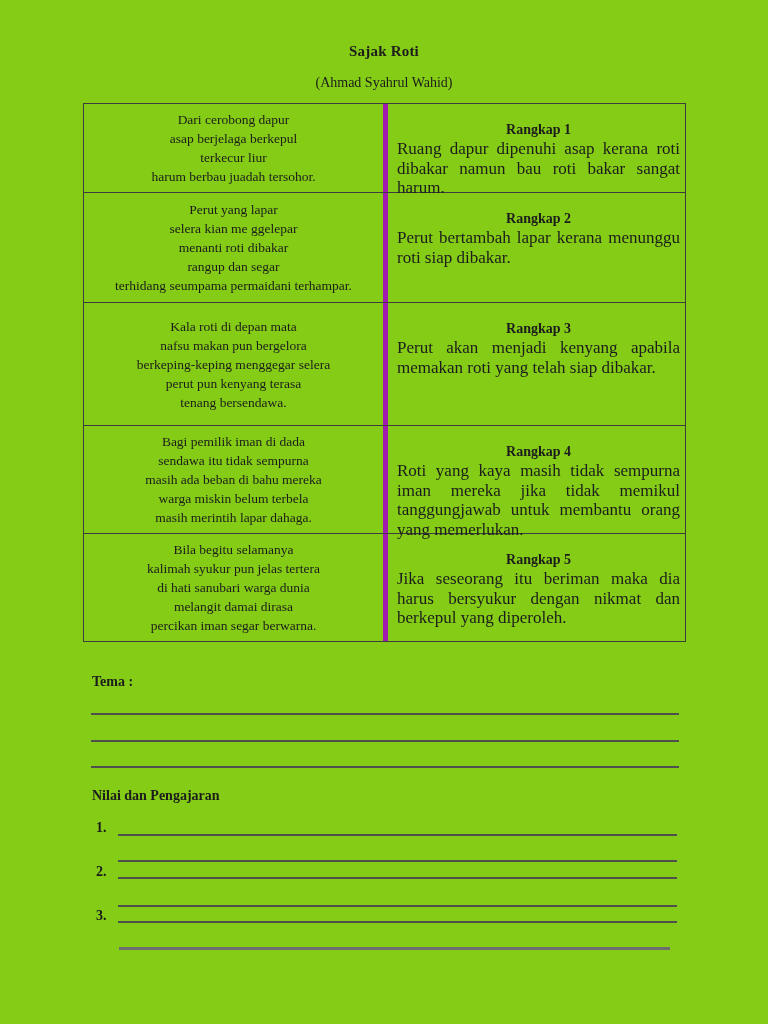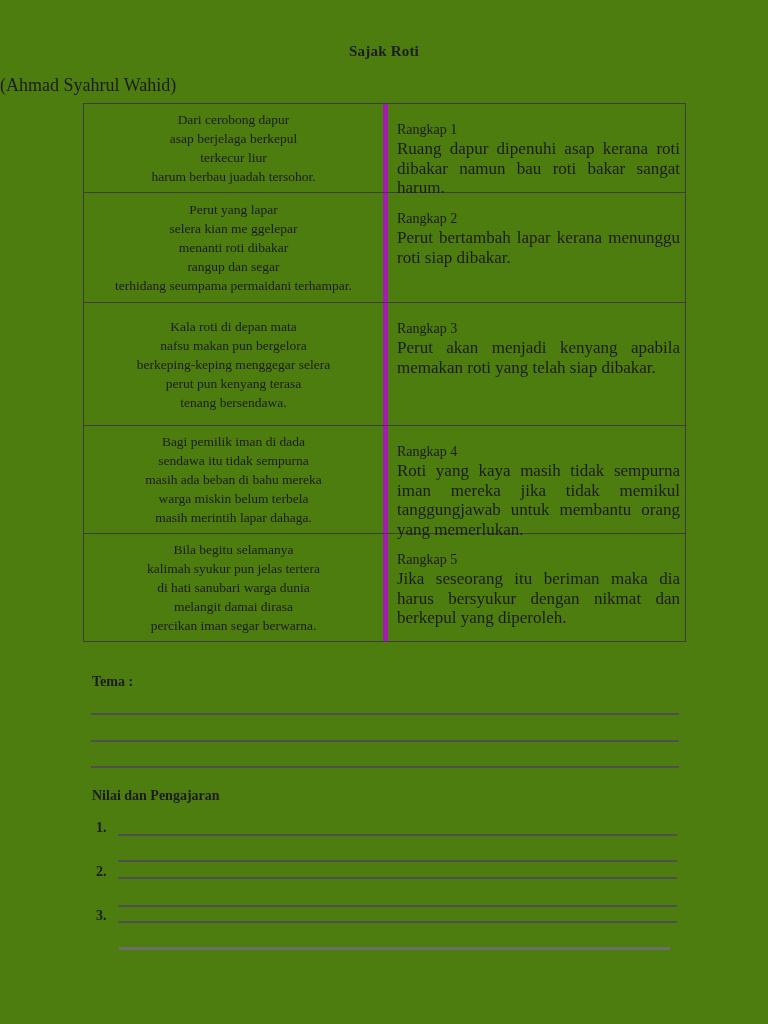--- a/index.html
+++ b/index.html
@@ -4,41 +4,42 @@
 <style>
   html, body {
     margin: 0;
     padding: 0;
     background: #ffffff;
   }
   .page {
     position: relative;
     width: 768px;
     height: 1024px;
-    background: #4d7c0f;
+    background: #84cc16;
     font-family: "Liberation Serif", serif;
     color: #1c1c1c;
     overflow: hidden;
   }
   .doc-title {
     position: absolute;
     top: 43px;
     left: 0;
     width: 768px;
     text-align: center;
     font-size: 15px;
     font-weight: bold;
     letter-spacing: 0.2px;
   }
   .doc-author {
     position: absolute;
     top: 75px;
     left: 0;
     width: 768px;
-    font-size: 18px;
+    text-align: center;
+    font-size: 14px;
   }
   .stanza-table {
     position: absolute;
     left: 83px;
     top: 103px;
     width: 601px;
     border: 1px solid #3d3d3d;
   }
   .t-row {
     display: flex;
@@ -62,22 +63,23 @@
     white-space: pre-line;
     font-size: 13.5px;
     line-height: 19px;
   }
   .cell-right {
     flex: 1;
     padding: 16px 5px 0 9px;
   }
   .rangkap-label {
     font-size: 14px;
-    font-weight: normal;
+    font-weight: bold;
     line-height: 19px;
+    text-align: center;
   }
   .rangkap-text {
     font-size: 17px;
     line-height: 19.5px;
     text-align: justify;
   }
   .section-label {
     position: absolute;
     font-size: 14px;
     font-weight: bold;

